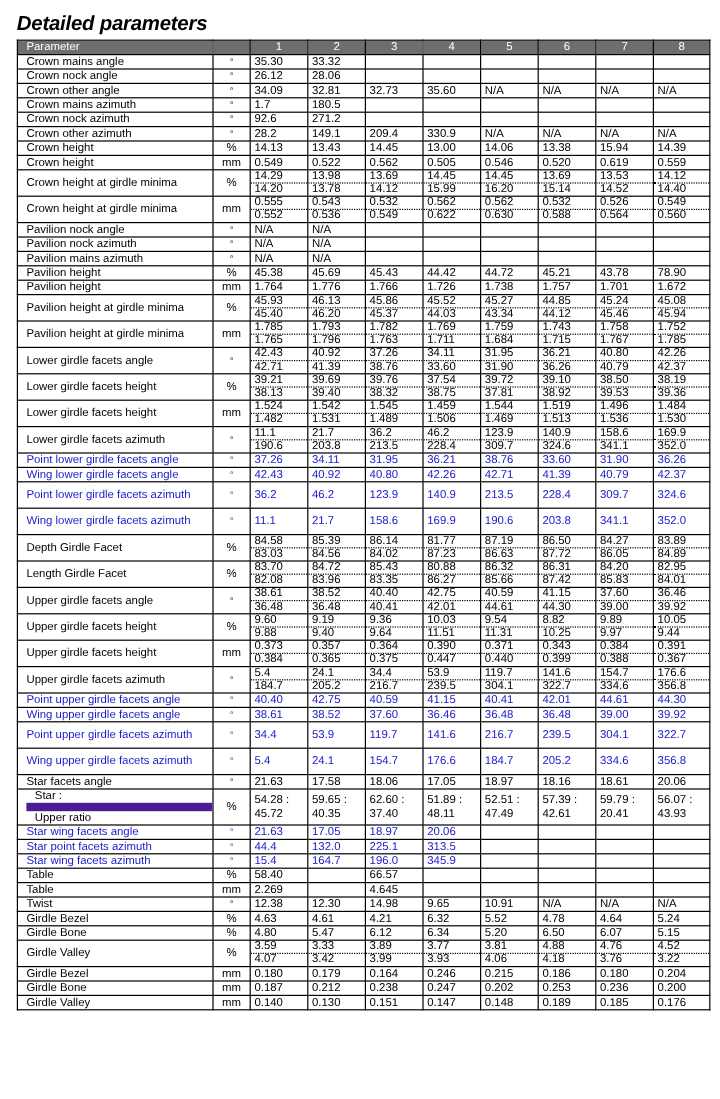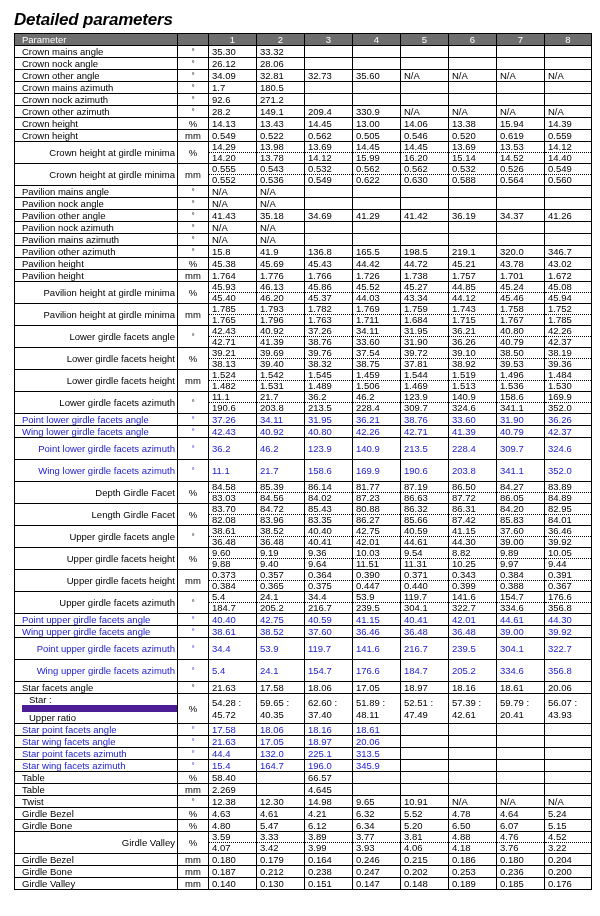--- a/index.html
+++ b/index.html
@@ -13,21 +13,21 @@
   td.name.tall { line-height: 11px; white-space: normal; }
   td.unit { text-align: center; }
   td.unit.deg { font-size: 8px; vertical-align: top; }
   td.v { padding-left: 3px !important; }
   tr.blue td { color: #1a1acc; }
   tr.blue td.unit.deg { vertical-align: middle; }
   td.dual { padding: 0 !important; }
   td.dual div { height: 10px; line-height: 10px; padding-left: 3px; }
   td.dual div.top { border-bottom: 1px dotted #000; }
   tr.h2 td { height: 21px; }
-  tr.h2 td.name { vertical-align: middle; text-align: right; }
+  tr.h2 td.name { vertical-align: middle; }
   tr.hb td { height: 22px; }
   td.ratio div { height: 12px; line-height: 12px; padding-left: 3px; }
 </style>
 </head>
 <body>
 
 <div class="title">Detailed parameters</div>
 
 <table class="params">
   <colgroup>
@@ -219,56 +219,32 @@
         <td class="dual">
           <div class="top">0.526</div>
           <div>0.564</div>
         </td>
         <td class="dual">
           <div class="top">0.549</div>
           <div>0.560</div>
         </td>
       </tr>
       <tr>
-        <td class="name">Pavilion mains angle</td>
-        <td class="unit deg" style="vertical-align: top;">°</td>
-        <td class="v">N/A</td>
-        <td class="v">N/A</td>
-        <td class="v"></td>
-        <td class="v"></td>
-        <td class="v"></td>
-        <td class="v"></td>
-        <td class="v"></td>
-        <td class="v"></td>
-      </tr>
-      <tr>
         <td class="name">Pavilion nock angle</td>
         <td class="unit deg" style="vertical-align: top;">°</td>
         <td class="v">N/A</td>
         <td class="v">N/A</td>
         <td class="v"></td>
         <td class="v"></td>
         <td class="v"></td>
         <td class="v"></td>
         <td class="v"></td>
         <td class="v"></td>
       </tr>
       <tr>
-        <td class="name">Pavilion other angle</td>
-        <td class="unit deg" style="vertical-align: top;">°</td>
-        <td class="v">41.43</td>
-        <td class="v">35.18</td>
-        <td class="v">34.69</td>
-        <td class="v">41.29</td>
-        <td class="v">41.42</td>
-        <td class="v">36.19</td>
-        <td class="v">34.37</td>
-        <td class="v">41.26</td>
-      </tr>
-      <tr>
         <td class="name">Pavilion nock azimuth</td>
         <td class="unit deg" style="vertical-align: top;">°</td>
         <td class="v">N/A</td>
         <td class="v">N/A</td>
         <td class="v"></td>
         <td class="v"></td>
         <td class="v"></td>
         <td class="v"></td>
         <td class="v"></td>
         <td class="v"></td>
@@ -277,44 +253,32 @@
         <td class="name">Pavilion mains azimuth</td>
         <td class="unit deg" style="vertical-align: top;">°</td>
         <td class="v">N/A</td>
         <td class="v">N/A</td>
         <td class="v"></td>
         <td class="v"></td>
         <td class="v"></td>
         <td class="v"></td>
         <td class="v"></td>
         <td class="v"></td>
-      </tr>
-      <tr>
-        <td class="name">Pavilion other azimuth</td>
-        <td class="unit deg" style="vertical-align: top;">°</td>
-        <td class="v">15.8</td>
-        <td class="v">41.9</td>
-        <td class="v">136.8</td>
-        <td class="v">165.5</td>
-        <td class="v">198.5</td>
-        <td class="v">219.1</td>
-        <td class="v">320.0</td>
-        <td class="v">346.7</td>
       </tr>
       <tr>
         <td class="name">Pavilion height</td>
         <td class="unit">%</td>
         <td class="v">45.38</td>
         <td class="v">45.69</td>
         <td class="v">45.43</td>
         <td class="v">44.42</td>
         <td class="v">44.72</td>
         <td class="v">45.21</td>
         <td class="v">43.78</td>
-        <td class="v">43.02</td>
+        <td class="v">78.90</td>
       </tr>
       <tr>
         <td class="name">Pavilion height</td>
         <td class="unit">mm</td>
         <td class="v">1.764</td>
         <td class="v">1.776</td>
         <td class="v">1.766</td>
         <td class="v">1.726</td>
         <td class="v">1.738</td>
         <td class="v">1.757</td>
@@ -894,32 +858,20 @@
         <td class="dual ratio">
           <div class="">59.79 :</div>
           <div>20.41</div>
         </td>
         <td class="dual ratio">
           <div class="">56.07 :</div>
           <div>43.93</div>
         </td>
       </tr>
       <tr class="blue">
-        <td class="name">Star point facets angle</td>
-        <td class="unit deg" style="vertical-align: top;">°</td>
-        <td class="v">17.58</td>
-        <td class="v">18.06</td>
-        <td class="v">18.16</td>
-        <td class="v">18.61</td>
-        <td class="v"></td>
-        <td class="v"></td>
-        <td class="v"></td>
-        <td class="v"></td>
-      </tr>
-      <tr class="blue">
         <td class="name">Star wing facets angle</td>
         <td class="unit deg" style="vertical-align: top;">°</td>
         <td class="v">21.63</td>
         <td class="v">17.05</td>
         <td class="v">18.97</td>
         <td class="v">20.06</td>
         <td class="v"></td>
         <td class="v"></td>
         <td class="v"></td>
         <td class="v"></td>

